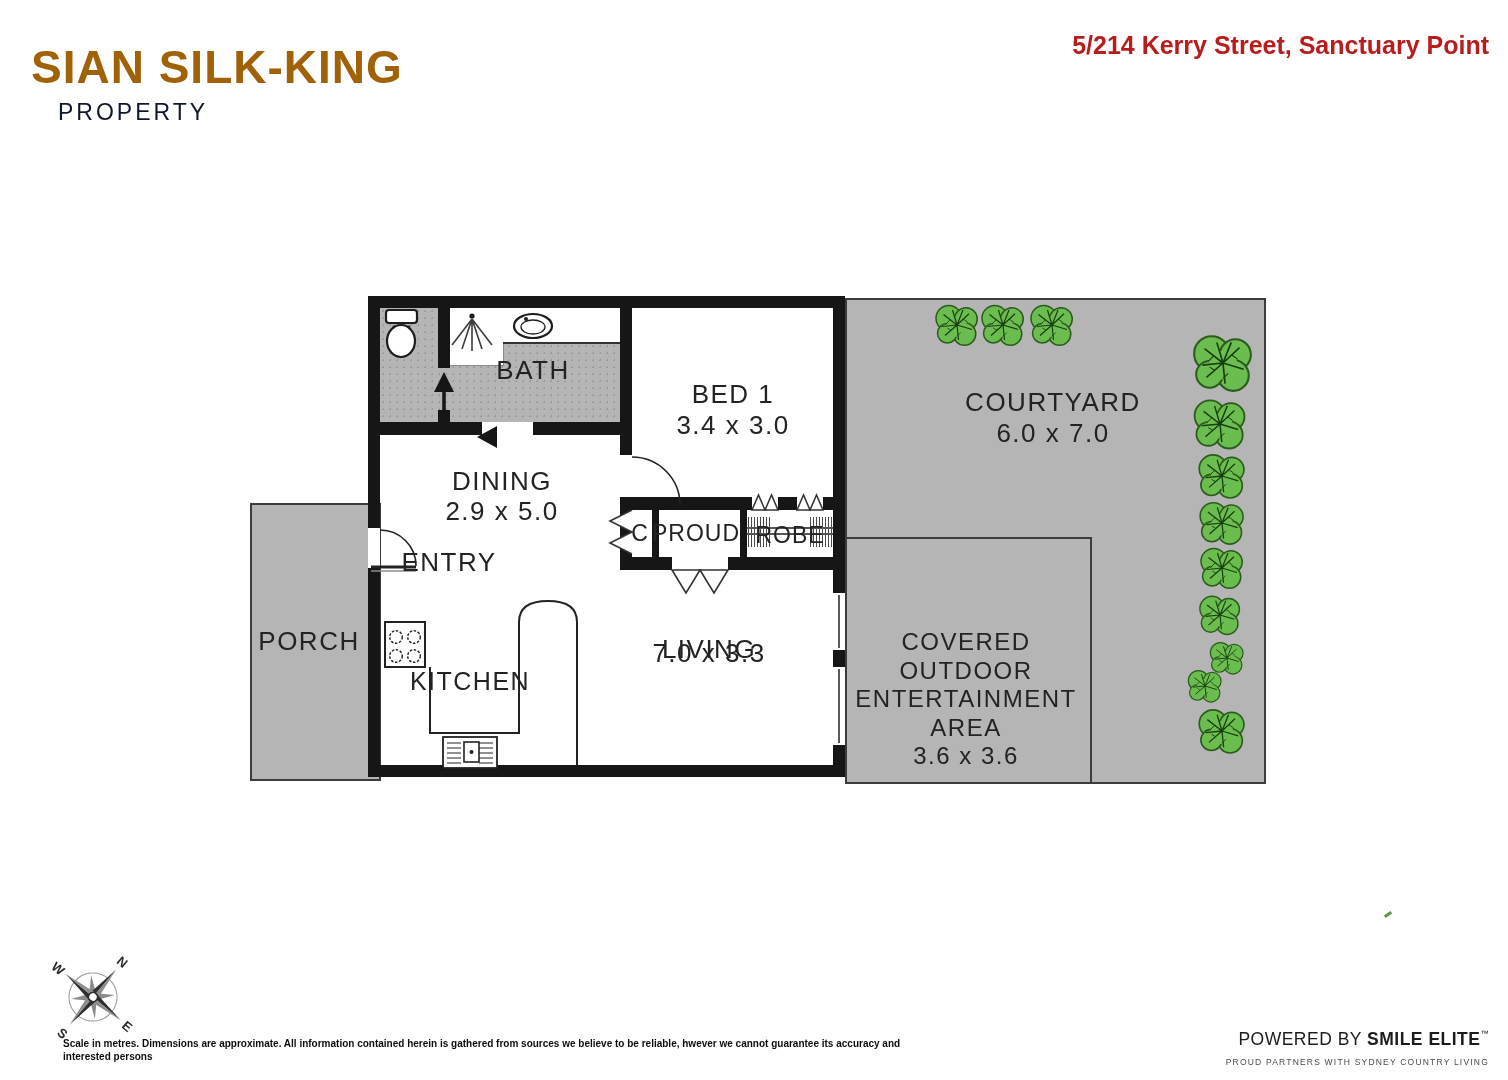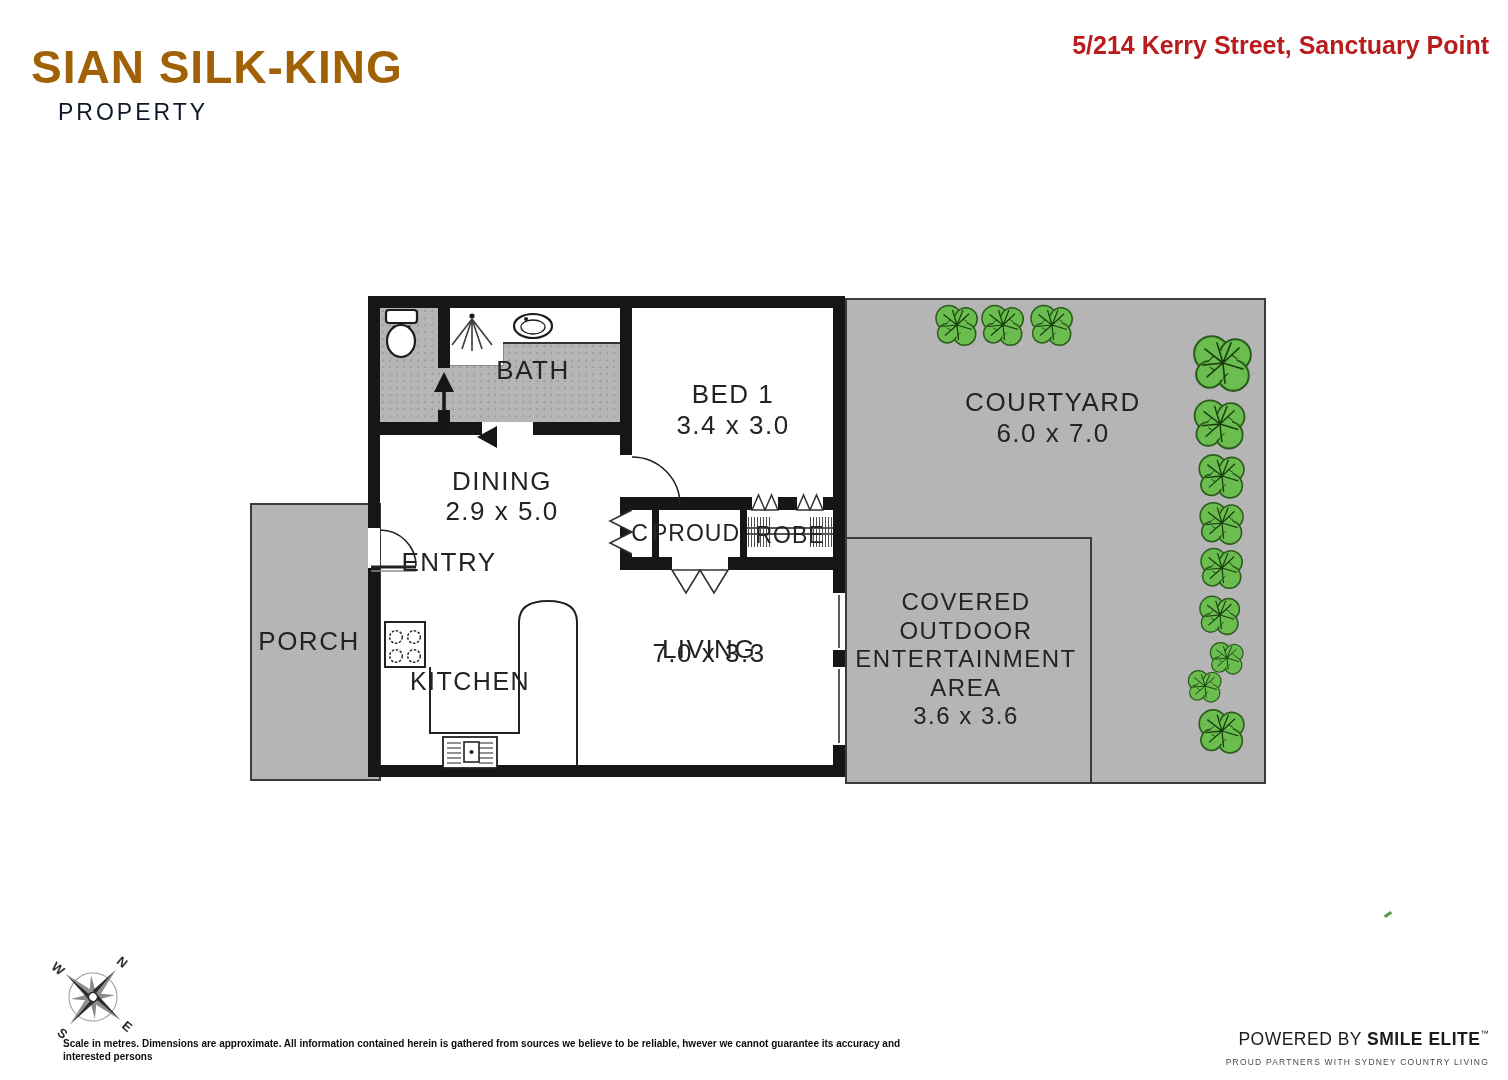--- a/index.html
+++ b/index.html
@@ -18,21 +18,21 @@
   .coea{left:845px;top:537px;width:243px;height:243px;border:2px solid #3c3c3c;z-index:2;}
   .bathfloor{left:380px;top:308px;width:240px;height:114px;z-index:2;
      background-color:#b5b5b5;background-image:radial-gradient(#9a9a9a 1px,transparent 1px);background-size:7px 7px;}
   
   .wall{background:#161616;z-index:3;}
   .whitebox{background:#fff;z-index:3;}
   
   .rlabel{transform:translateX(-50%);white-space:nowrap;color:#232323;letter-spacing:1.5px;
           font-size:26px;z-index:6;text-align:center;}
   .sm{font-size:23px;letter-spacing:1px;}
-  .coea-label{line-height:28.5px;font-size:24px;}
+  .coea-label{line-height:28.5px;font-size:24px;margin-top:40px;}
   
   .hatch{z-index:4;background:repeating-linear-gradient(90deg,#4a4a4a 0 1px,transparent 1px 3px);}
   .hline{z-index:4;background:#555;}
   .slideline{z-index:4;background:#5a5a5a;}
   
   .disclaimer{left:63px;top:1038px;width:840px;font-size:10px;font-weight:700;line-height:12.5px;color:#0d0d0d;z-index:8;}
   .powered{right:19px;top:1029px;text-align:right;z-index:8;color:#1c1c1c;}
   .powered .p1{font-size:17.5px;letter-spacing:0.5px;font-weight:400;}
   .powered .p1 b{font-weight:700;}
   .powered .tm{font-size:8px;vertical-align:top;}

